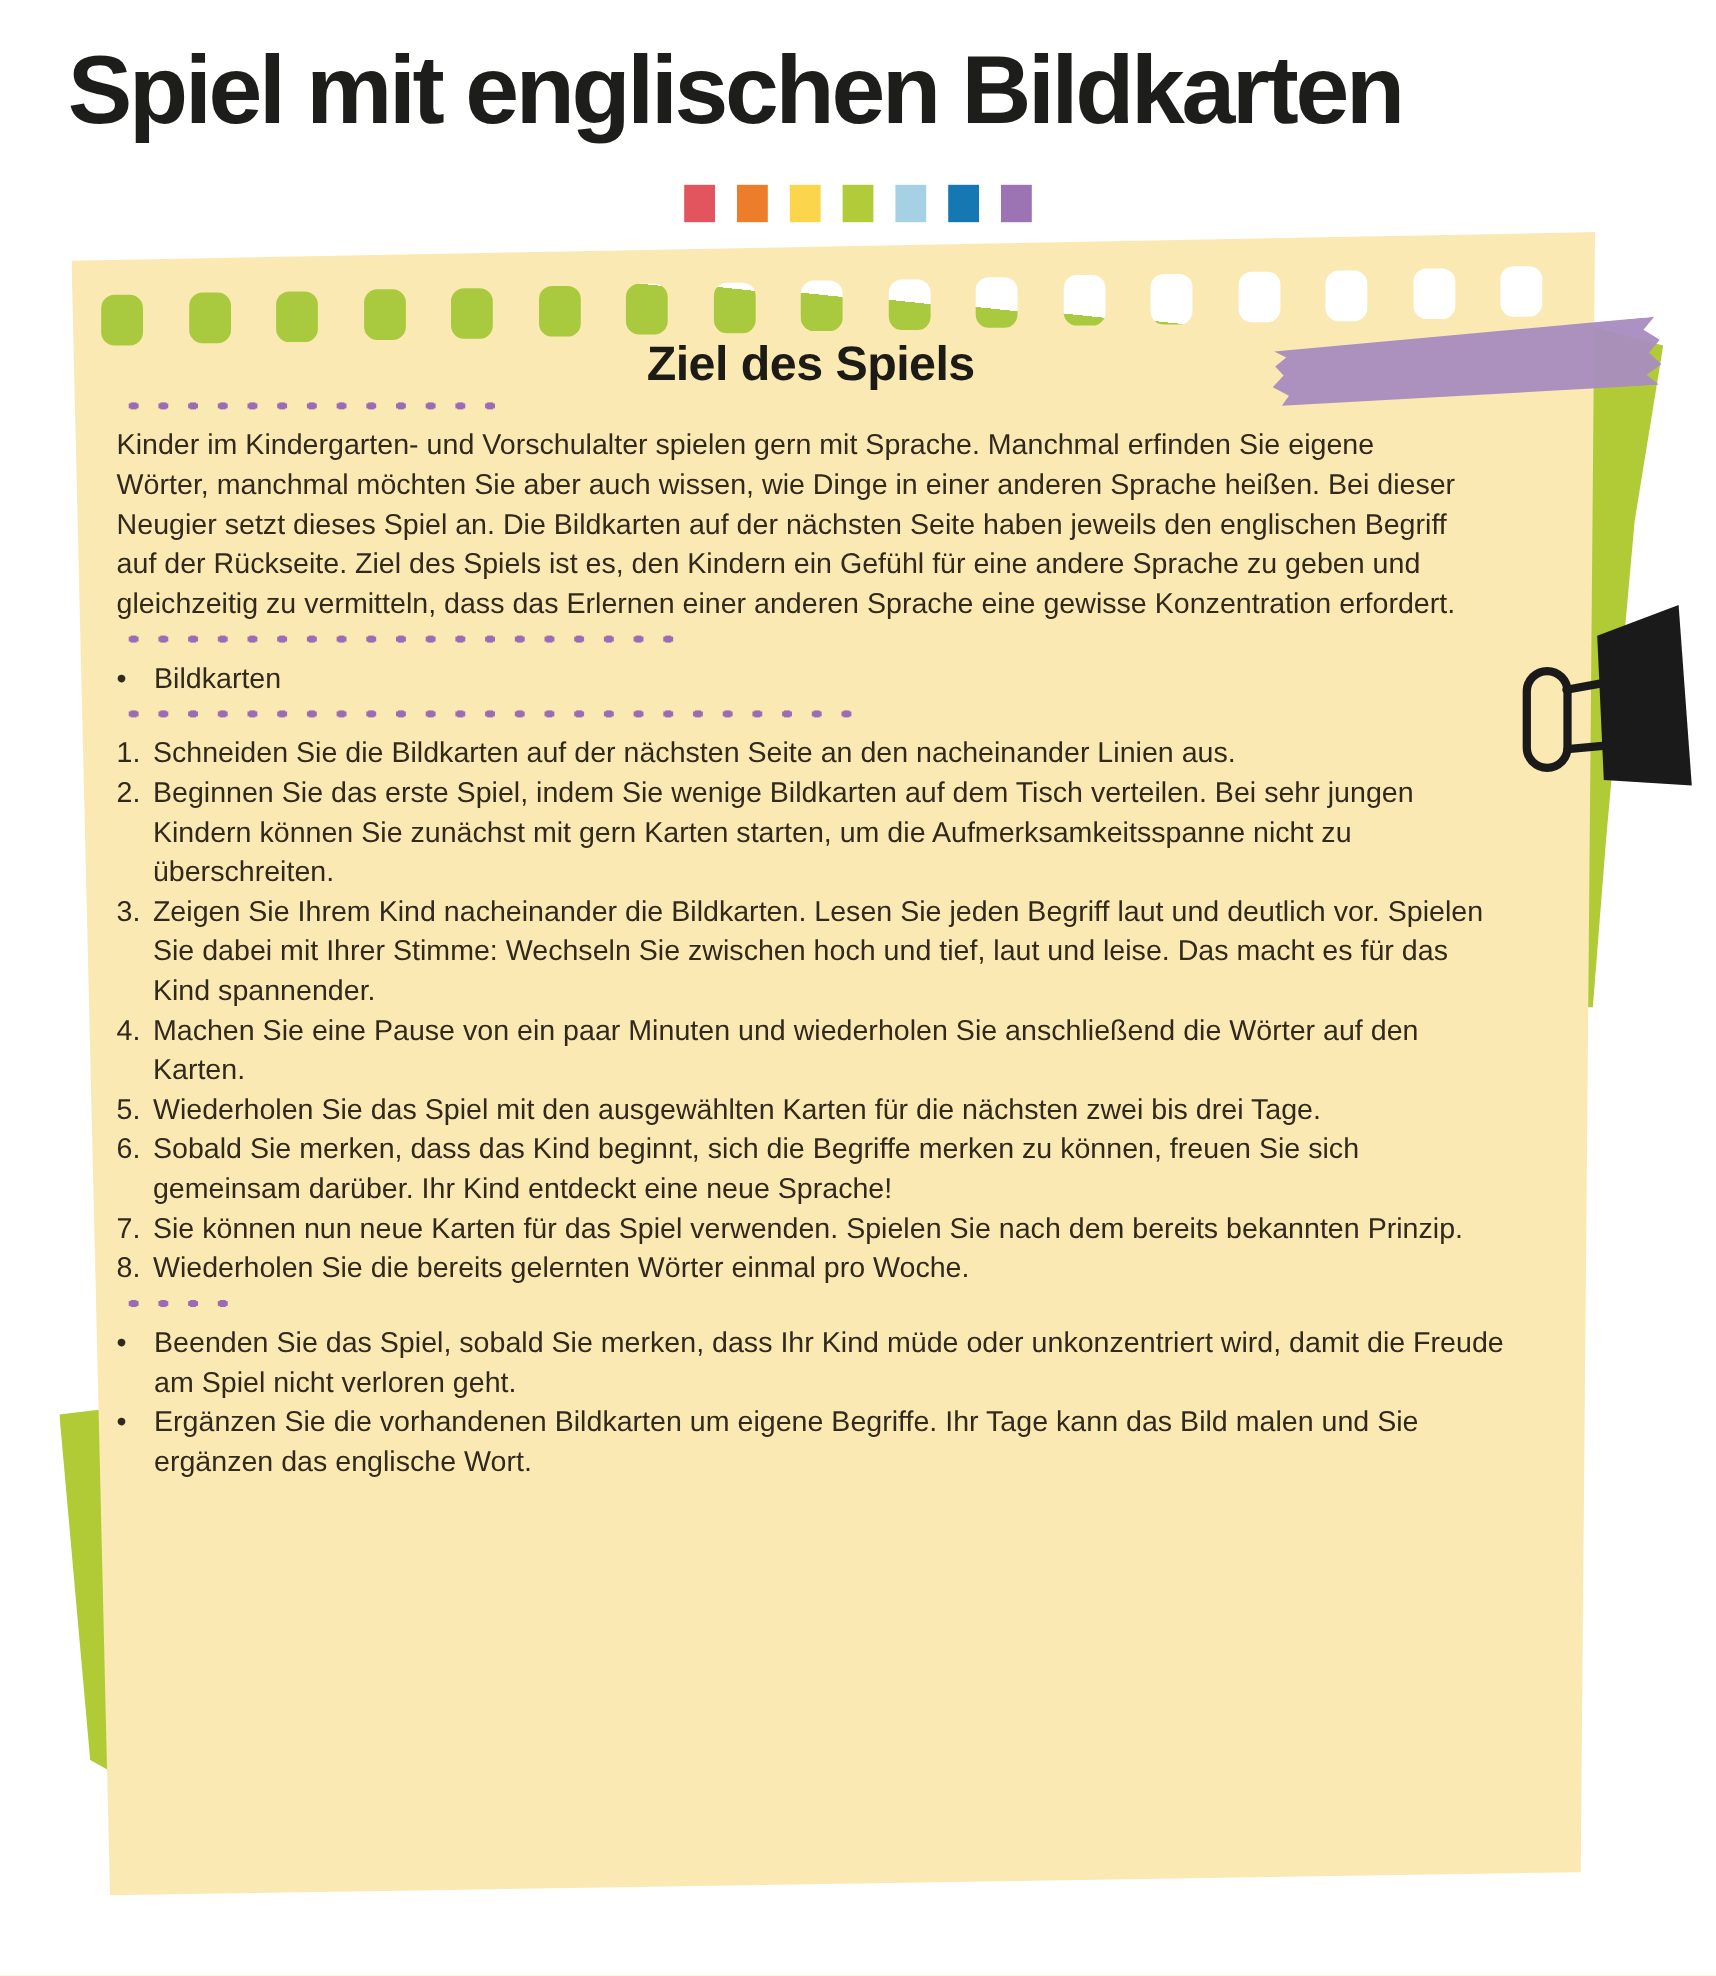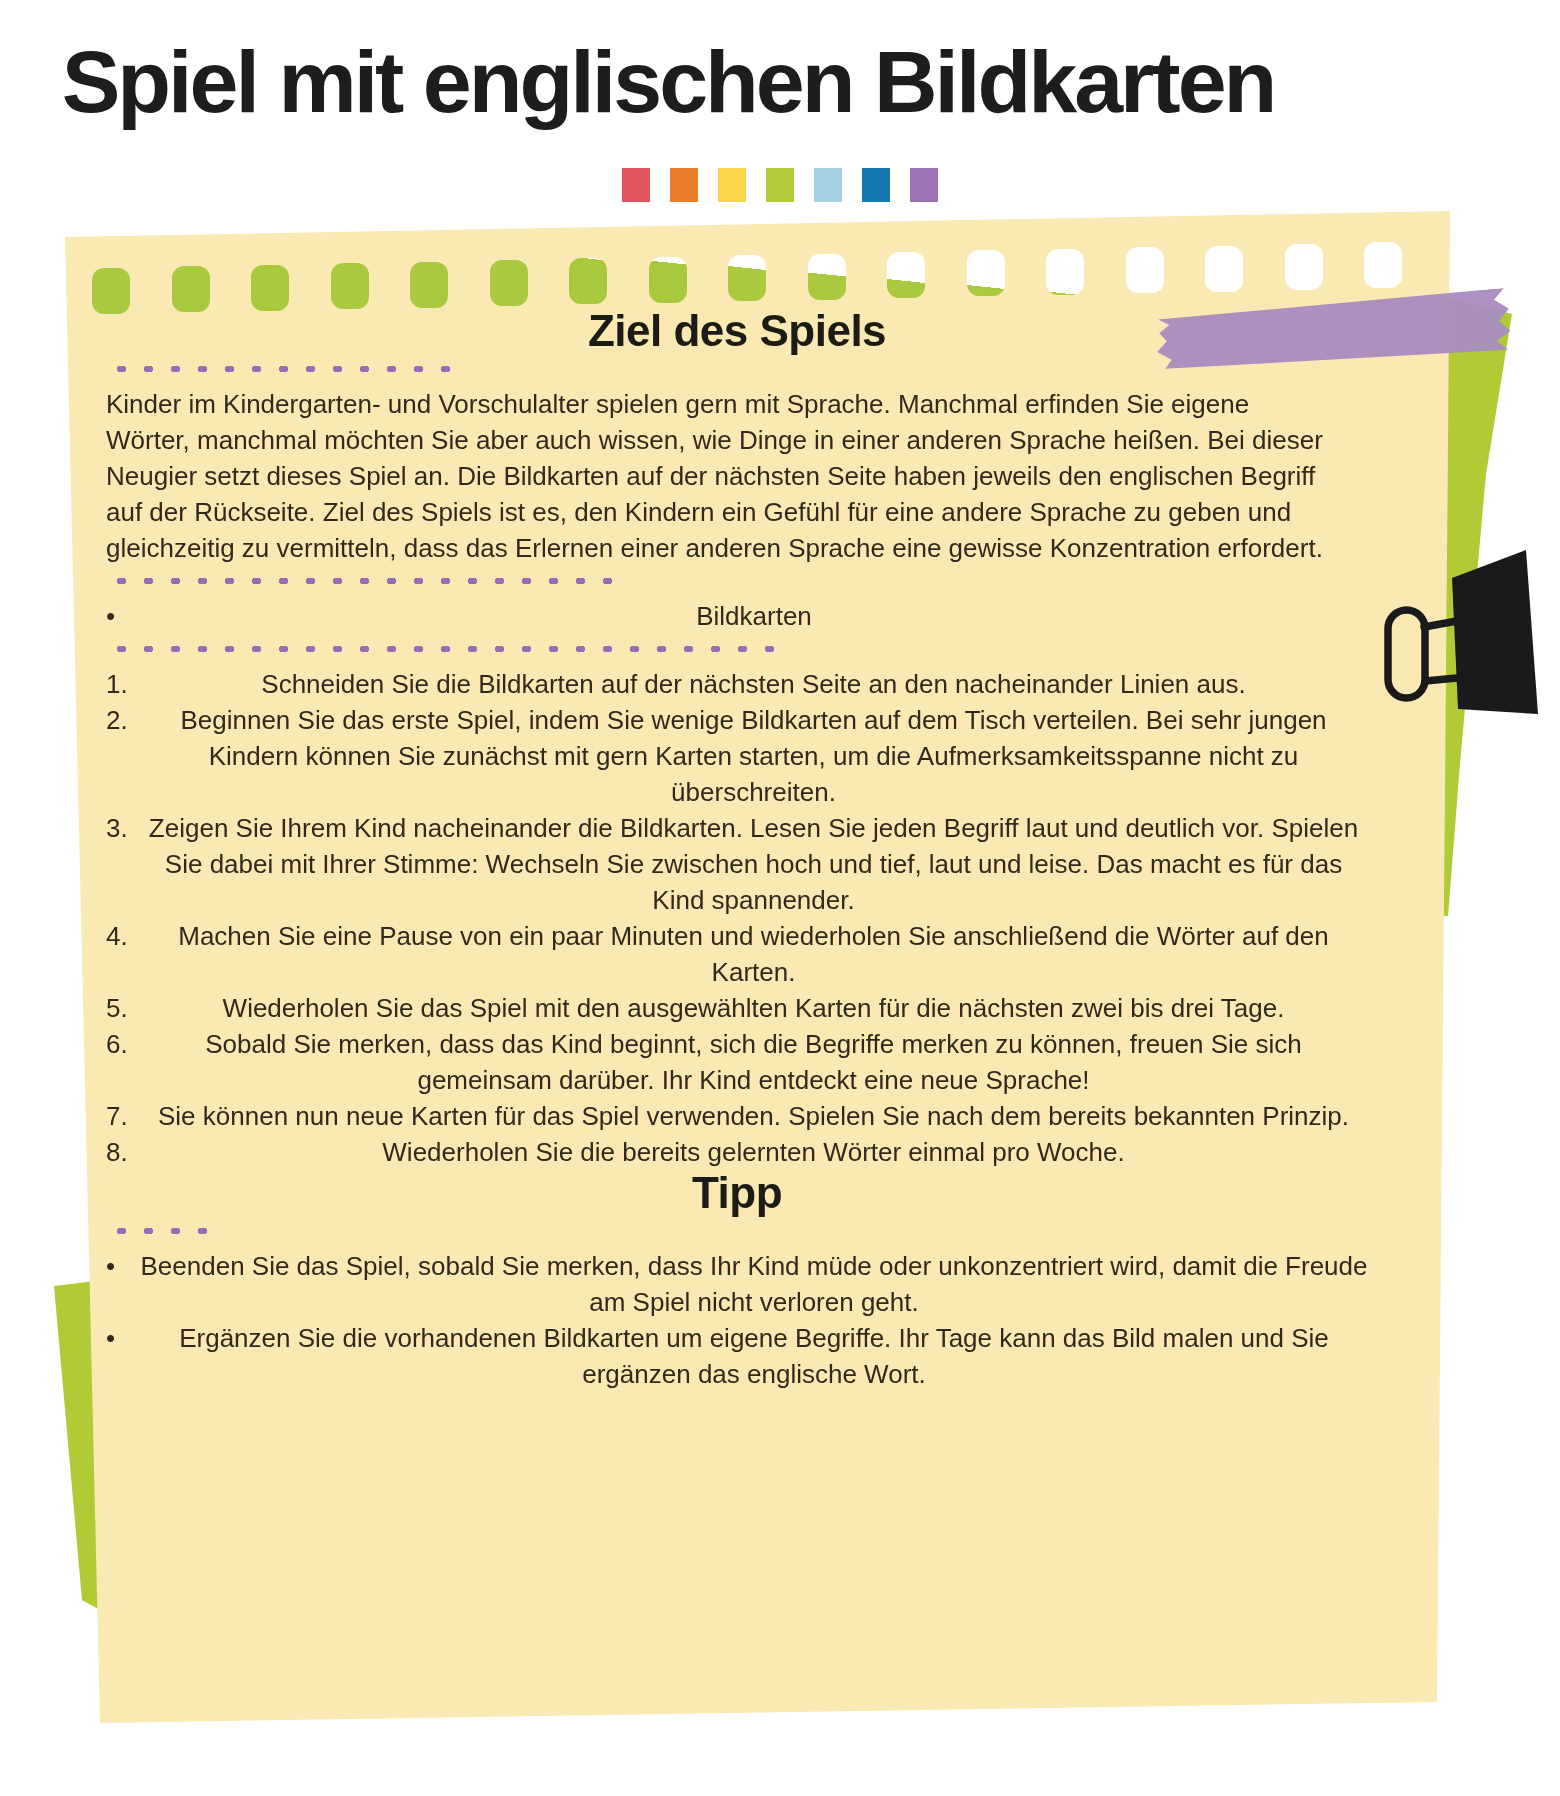--- a/index.html
+++ b/index.html
@@ -35,21 +35,21 @@
   .mt-lg{margin-top:26px;}
   .dots{
     height:10px;margin:10px 0 12px 2px;
     background-image:radial-gradient(ellipse 6px 4.2px at center,var(--dot-purple,#9b6cb3) 80%,transparent 82%);
     background-size:27px 10px;background-repeat:repeat-x;background-position:left center;
   }
   .body-text{font-size:26px;line-height:36px;margin:0;width:1230px;}
   .item-row{display:flex;font-size:26px;line-height:36px;}
   .num{flex:none;width:33px;}
   .bul{flex:none;width:34px;font-size:26px;}
-  .itxt{flex:1;text-align:center;}
+  .itxt{flex:1;}
   .clipsvg{position:absolute;left:0;top:0;z-index:3;pointer-events:none;}
   .tape{
     position:absolute;left:1156px;top:300px;width:354px;height:62px;z-index:4;
     background:var(--tape-purple,#a88cc0);opacity:.95;transform:rotate(-4deg);
     clip-path:polygon(1% 12%,99% 0%,96% 18%,100% 34%,97% 52%,100% 70%,96% 84%,99% 100%,2% 92%,4% 78%,0% 64%,3% 48%,1% 34%,4% 22%);
   }
   .pageno{
     position:absolute;top:1828px;left:820px;transform:translateX(-50%);
     font-size:30px;color:#4c1d95;z-index:5;
   }
@@ -135,21 +135,20 @@
         <div class="item-row">
           <span class="num">7.</span>
           <span class="itxt">Sie können nun neue Karten für das Spiel verwenden. Spielen Sie nach dem bereits bekannten Prinzip.</span>
         </div>
         <div class="item-row">
           <span class="num">8.</span>
           <span class="itxt">Wiederholen Sie die bereits gelernten Wörter einmal pro Woche.</span>
         </div>
       </div>
 
-    <h2 class="mt-lg">Tipp</h2>
     <div class="dots" style="width:100px"></div>
     <div>
         <div class="item-row">
           <span class="bul">•</span>
           <span class="itxt">Beenden Sie das Spiel, sobald Sie merken, dass Ihr Kind müde oder unkonzentriert wird, damit die Freude am Spiel nicht verloren geht.</span>
         </div>
         <div class="item-row">
           <span class="bul">•</span>
           <span class="itxt">Ergänzen Sie die vorhandenen Bildkarten um eigene Begriffe. Ihr Tage kann das Bild malen und Sie ergänzen das englische Wort.</span>
         </div>

